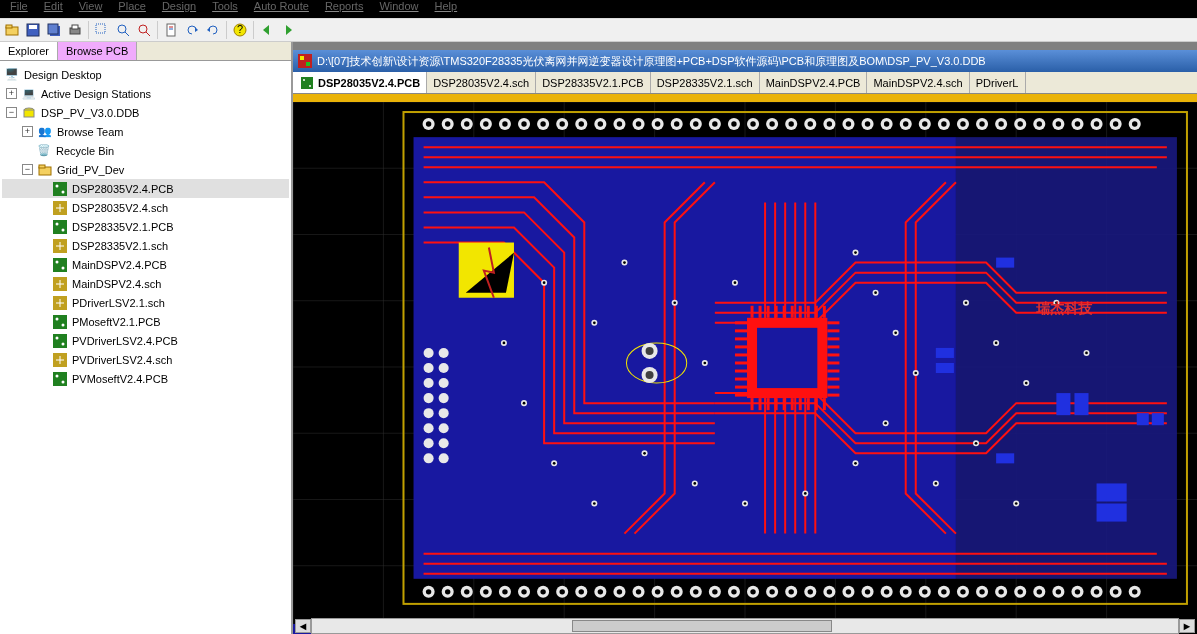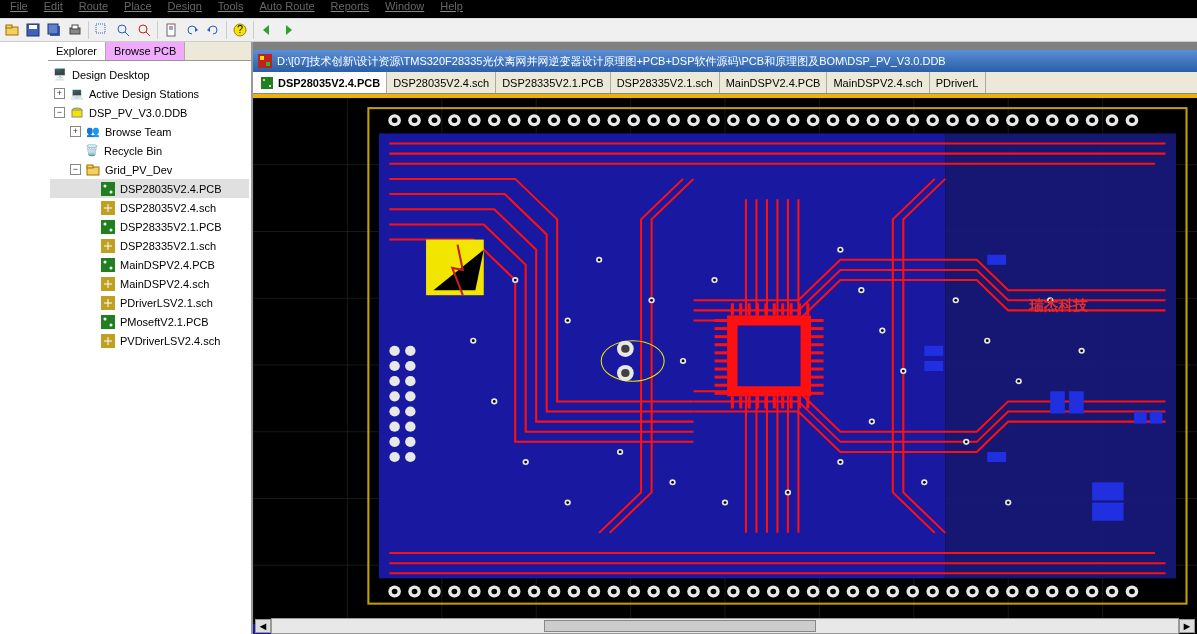--- a/index.html
+++ b/index.html
@@ -3,48 +3,48 @@
 <meta charset="utf-8">
 <style>
 * { box-sizing: border-box; margin: 0; padding: 0; font-family: "Segoe UI", Tahoma, sans-serif; font-size: 11px; }
 body { width: 1197px; height: 634px; background: #f0f0f0; overflow: hidden; display: flex; flex-direction: column; }
 .menubar { height: 18px; background: #000000; display: flex; padding: 0 4px; gap: 4px; color: #666; }
 .menubar span { padding: 0 6px; text-decoration: underline; text-decoration-color: #888; cursor: default; }
 .toolbar { height: 24px; background: #f0f0f0; border-top: 1px solid #ddd; border-bottom: 1px solid #ccc; display: flex; align-items: center; padding: 0 2px; gap: 1px; }
 .tbtn { width: 20px; height: 20px; display: inline-flex; align-items: center; justify-content: center; border: 1px solid transparent; }
 .sep { width: 1px; height: 18px; background: #ccc; margin: 0 2px; }
 .main { flex: 1; display: flex; overflow: hidden; }
-.sidebar { width: 253px; background: #fff; border-right: 2px solid #999; display: flex; flex-direction: column; padding-left: 48px; }
+.sidebar { width: 293px; background: #fff; border-right: 2px solid #999; display: flex; flex-direction: column; }
 .tabs-side { display: flex; border-bottom: 1px solid #999; background: #ece9d8; }
 .tabs-side div { padding: 3px 8px; border-right: 1px solid #aaa; background: #fff; }
 .tabs-side div.inactive { background: #f0abfc; text-align: center; }
 .tree { flex: 1; padding: 4px 2px; overflow: auto; }
 .tree-item { display: flex; align-items: center; height: 19px; padding-left: 2px; gap: 4px; white-space: nowrap; }
 .tree-item.selected { background: #e0e0e0; }
 .expander { width: 11px; height: 11px; border: 1px solid #888; display: inline-flex; align-items: center; justify-content: center; font-size: 9px; line-height: 1; color: #333; }
 .icon-sm { width: 16px; height: 16px; display: inline-flex; align-items: center; justify-content: center; }
 .content { flex: 1; display: flex; flex-direction: column; background: #4d7c0f; position: relative; }
 .titlebar { height: 22px; background: linear-gradient(#5a8fd8,#2a5fa8); color: #fff; display: flex; align-items: center; padding: 0 4px; gap: 4px; font-size: 11px; }
 .doc-tabs { height: 22px; background: #ece9d8; display: flex; align-items: stretch; border-bottom: 1px solid #888; overflow: hidden; }
 .doc-tab { padding: 3px 6px; border-right: 1px solid #aaa; background: #ece9d8; display: flex; align-items: center; gap: 3px; white-space: nowrap; }
 .doc-tab.active { background: #fff; }
-.canvas-wrap { flex: 1; background: #000; position: relative; overflow: hidden; border-top: 4px solid #eab308; }
+.canvas-wrap { flex: 1; background: #000; position: relative; overflow: hidden; border-top: 8px solid #eab308; }
 .scrollbar-h { position: absolute; left: 18px; right: 18px; bottom: 0; height: 16px; background: #e8e8e8; border: 1px solid #999; }
 .scrollbar-h .thumb { position: absolute; left: 30%; width: 30%; top: 1px; bottom: 1px; background: #ccc; border: 1px solid #888; }
 .scrollbar-h .arrow { position: absolute; top: 0; bottom: 0; width: 16px; background: #ddd; border: 1px solid #999; display:flex; align-items:center; justify-content:center;}
 .pcb-svg { width: 100%; height: 100%; }
 .pcb-board-text { font: bold 14px sans-serif; fill: #e03030; }
 </style>
 </head>
 <body>
 
 <div class="menubar">
   <span>File</span>
   <span>Edit</span>
-  <span>Route</span>
+  <span>View</span>
   <span>Place</span>
   <span>Design</span>
   <span>Tools</span>
   <span>Auto Route</span>
   <span>Reports</span>
   <span>Window</span>
   <span>Help</span>
 </div>
 
 <div class="toolbar">
@@ -253,26 +253,46 @@
                 <rect width="14" height="14" fill="#208020"></rect>
                 <circle cx="4" cy="4" r="1.5" fill="#fff"></circle>
                 <circle cx="10" cy="10" r="1.5" fill="#fff"></circle>
               </svg>
             </span>
             <span>PMoseftV2.1.PCB</span>
           </div>
           <div class="tree-item" style="padding-left: 50px;">
             <span class="icon-sm">
               <svg width="14" height="14">
+                <rect width="14" height="14" fill="#208020"></rect>
+                <circle cx="4" cy="4" r="1.5" fill="#fff"></circle>
+                <circle cx="10" cy="10" r="1.5" fill="#fff"></circle>
+              </svg>
+            </span>
+            <span>PVDriverLSV2.4.PCB</span>
+          </div>
+          <div class="tree-item" style="padding-left: 50px;">
+            <span class="icon-sm">
+              <svg width="14" height="14">
                 <rect width="14" height="14" fill="#c0a020"></rect>
                 <line x1="3" y1="7" x2="11" y2="7" stroke="#fff"></line>
                 <line x1="7" y1="3" x2="7" y2="11" stroke="#fff"></line>
               </svg>
             </span>
             <span>PVDriverLSV2.4.sch</span>
+          </div>
+          <div class="tree-item" style="padding-left: 50px;">
+            <span class="icon-sm">
+              <svg width="14" height="14">
+                <rect width="14" height="14" fill="#208020"></rect>
+                <circle cx="4" cy="4" r="1.5" fill="#fff"></circle>
+                <circle cx="10" cy="10" r="1.5" fill="#fff"></circle>
+              </svg>
+            </span>
+            <span>PVMoseftV2.4.PCB</span>
           </div>
         </div>
     </div>
   </div>
 
   <div class="content">
     <div style="height:8px;background:#808080"></div>
     <div class="titlebar">
       <span class="icon-sm">
           <svg width="14" height="14">

